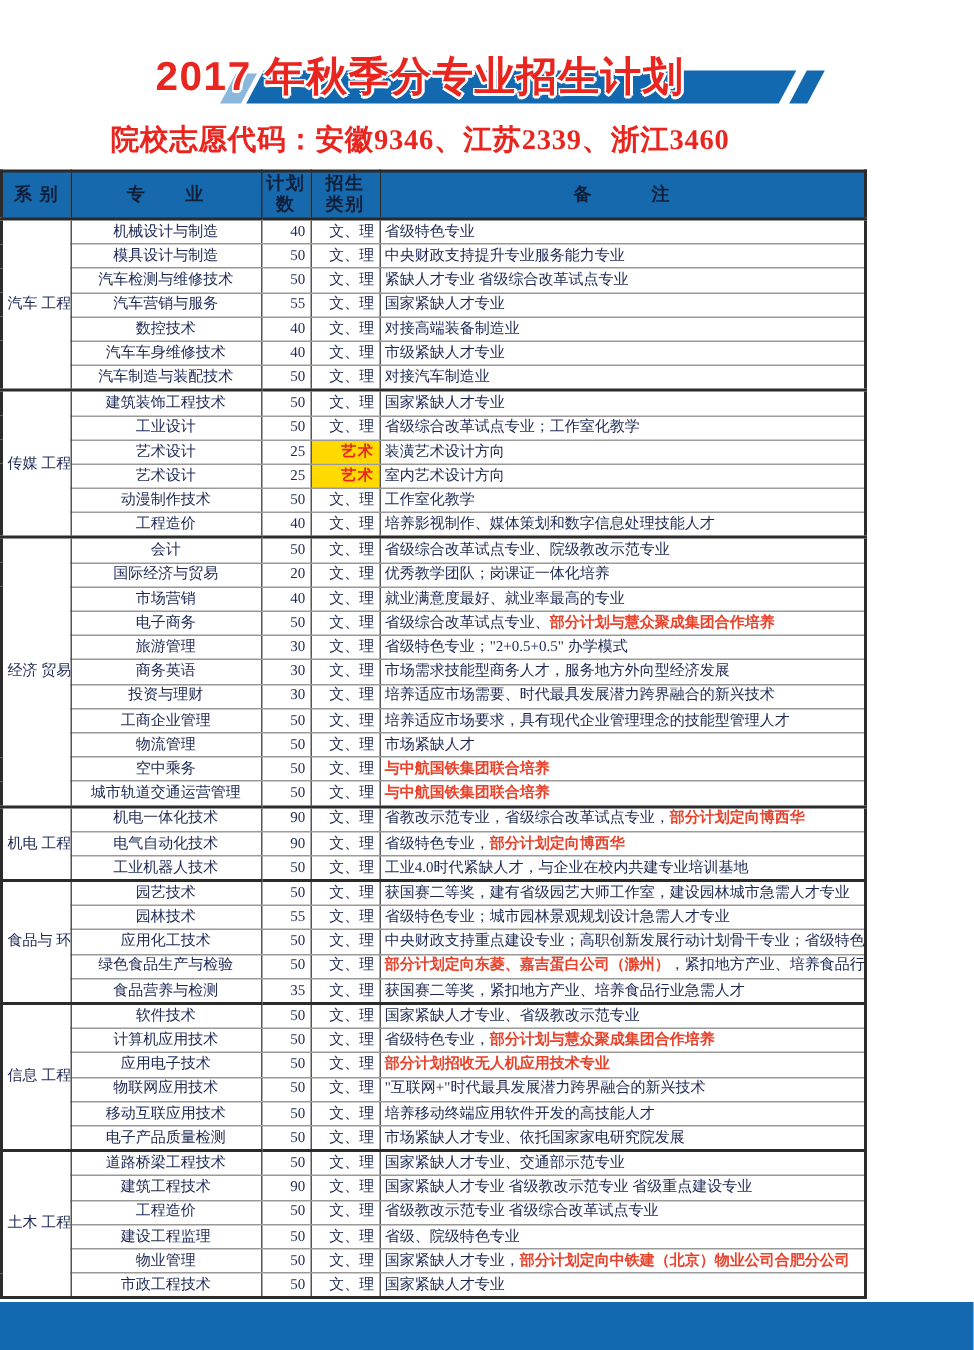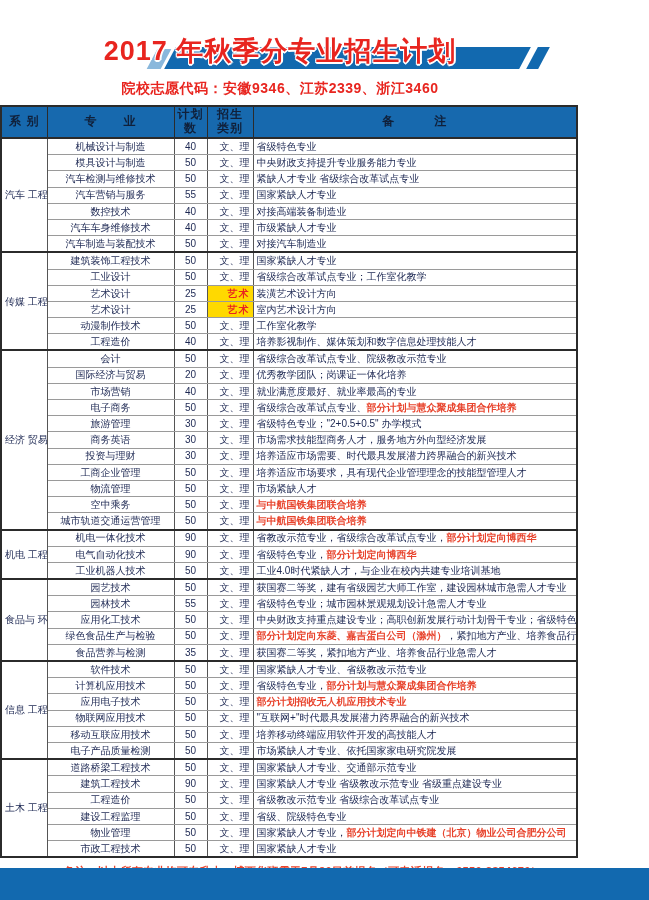--- a/index.html
+++ b/index.html
@@ -25,49 +25,50 @@
     background:var(--banner-blue,#1269af);transform:skewX(-28deg);
   }
   .title{
     position:absolute;left:0;right:0;top:33px;margin:0;text-align:center;
     font-size:27px;font-weight:bold;letter-spacing:1px;
     color:var(--title-red,#e8251f);
     text-shadow:-1px -1px 0 #fff,1px -1px 0 #fff,-1px 1px 0 #fff,1px 1px 0 #fff,0 2px 0 #fff,2px 0 0 #fff;
     white-space:nowrap;
   }
   .subtitle{
-    margin-top:10px;text-align:center;font-size:14px;font-weight:bold;
-    color:var(--title-red,#e8251f);letter-spacing:.5px;
+    margin-top:10px;text-align:center;font-size:19px;font-weight:bold;
+    color:var(--title-red,#e8251f);letter-spacing:.5px;font-family:Liberation Serif, serif;
   }
 
   
   table.plan{
     border-collapse:collapse;table-layout:fixed;
     margin:7px auto 0 auto;width:576px;
     border:2px solid #2b2b2b;
+    font-family:Liberation Serif, serif;
   }
   table.plan th{
     background:var(--header-blue,#1769ae);color:#10203a;
     font-size:12px;font-weight:bold;height:30px;
     white-space:pre-line;line-height:1.15;letter-spacing:1px;
     border:1px solid #2b2b2b;padding:0;
   }
   table.plan td{
     font-size:10px;height:15.2px;line-height:1.15;
     border-left:1px solid #555;border-right:1px solid #555;
     border-top:1px solid #9a9a9a;border-bottom:1px solid #9a9a9a;
     padding:0 3px;overflow:hidden;white-space:nowrap;
   }
   td.dept{
     text-align:center;font-size:10.5px;white-space:pre-line;line-height:1.5;
     border-top:2px solid #2b2b2b;
   }
   tr.group-first td{border-top:2px solid #2b2b2b;}
   td.major{text-align:center;padding-left:8px;}
-  td.count{text-align:center;}
+  td.count{text-align:right;}
   td.cat{text-align:right;}
   td.cat.art{
     background:var(--art-yellow,#ffd900);
     color:var(--title-red,#e8251f);font-weight:bold;letter-spacing:1px;
   }
   td.remark{text-align:left;padding-left:6px;}
   .red{color:var(--remark-red,#e8432c);font-weight:bold;text-align:center;}
 
   .footer-note{
     margin:6px 0 0 64px;font-size:11px;font-weight:bold;

